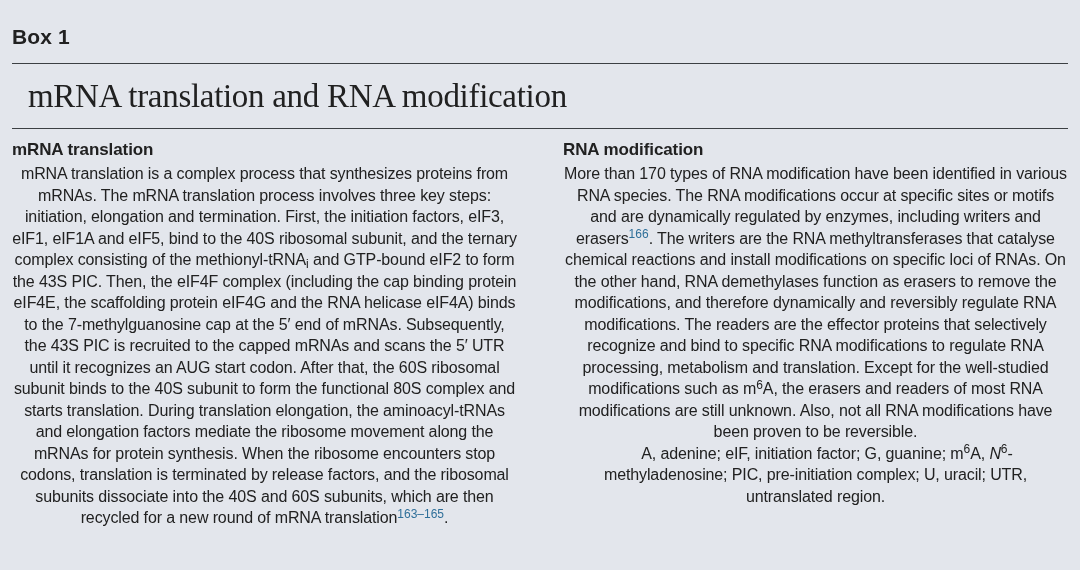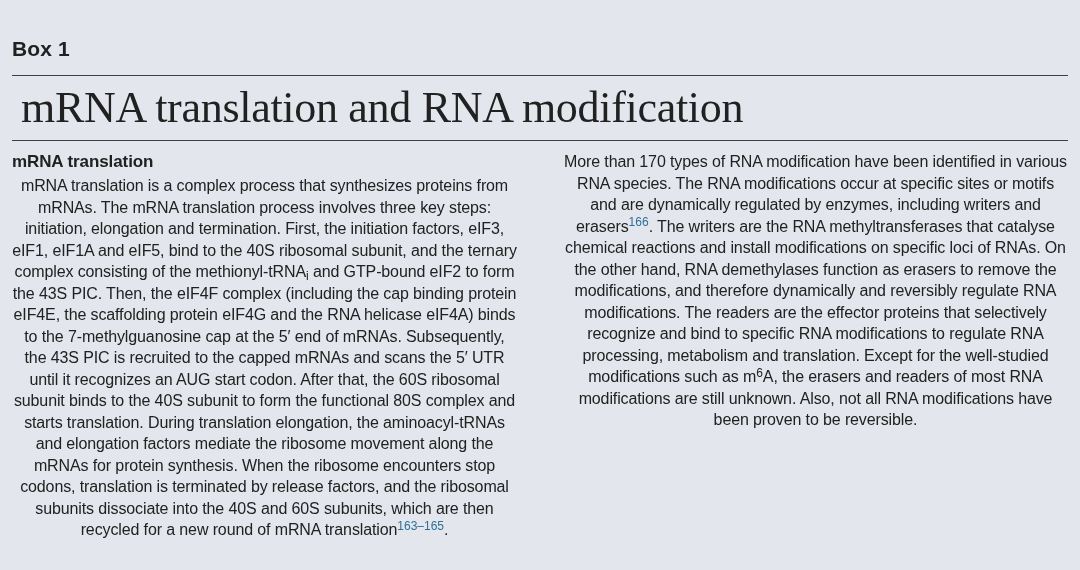--- a/index.html
+++ b/index.html
@@ -5,39 +5,39 @@
   * { box-sizing: border-box; }
   html, body { margin: 0; padding: 0; }
   body {
     width: 1080px;
     height: 570px;
     background: var(--background, #e3e6ec);
     color: var(--text, #212121);
     font-family: "Liberation Sans", sans-serif;
     overflow: hidden;
   }
-  .box { padding: 36px 12px 0 12px; }
+  .box { padding: 24px 12px 0 12px; }
   .box-label {
     font-size: 21px;
     font-weight: bold;
     letter-spacing: 0.1px;
     line-height: 26px;
   }
   .rule {
     border: 0;
     margin: 0;
     border-top: 1.5px solid var(--rule, #3c4043);
   }
   .rule-top { margin-top: 13px; }
   .box-title {
     font-family: "Liberation Serif", serif;
     font-weight: 400;
-    font-size: 44px;
+    font-size: 33px;
     letter-spacing: -0.3px;
-    margin: 13px 0 13px 9px;
+    margin: 13px 0 13px 16px;
     line-height: 38px;
   }
   .rule-title { border-top-width: 1px; }
   .columns {
     display: flex;
     gap: 46px;
     margin-top: 10px;
   }
   .col { flex: 1; min-width: 0; }
   .col-heading {
@@ -76,18 +76,20 @@
   <h1 class="box-title">mRNA translation and RNA modification</h1>
   <hr class="rule rule-title">
   <div class="columns">
     <section class="col">
       <h2 class="col-heading">mRNA translation</h2>
       <div>
           <p><span>mRNA translation is a complex process that synthesizes proteins from mRNAs. The mRNA translation process involves three key steps: initiation, elongation and termination. First, the initiation factors, eIF3, eIF1, eIF1A and eIF5, bind to the 40S ribosomal subunit, and the ternary complex consisting of the methionyl-tRNA</span><sub>i</sub><span> and GTP-bound eIF2 to form the 43S PIC. Then, the eIF4F complex (including the cap binding protein eIF4E, the scaffolding protein eIF4G and the RNA helicase eIF4A) binds to the 7-methylguanosine cap at the 5′ end of mRNAs. Subsequently, the 43S PIC is recruited to the capped mRNAs and scans the 5′ UTR until it recognizes an AUG start codon. After that, the 60S ribosomal subunit binds to the 40S subunit to form the functional 80S complex and starts translation. During translation elongation, the aminoacyl-tRNAs and elongation factors mediate the ribosome movement along the mRNAs for protein synthesis. When the ribosome encounters stop codons, translation is terminated by release factors, and the ribosomal subunits dissociate into the 40S and 60S subunits, which are then recycled for a new round of mRNA translation</span><sup class="cite">163–165</sup><span>.</span></p>
         </div>
     </section>
     <section class="col">
+      <h2 class="col-heading">RNA modification</h2>
       <div>
           <p><span>More than 170 types of RNA modification have been identified in various RNA species. The RNA modifications occur at specific sites or motifs and are dynamically regulated by enzymes, including writers and erasers</span><sup class="cite">166</sup><span>. The writers are the RNA methyltransferases that catalyse chemical reactions and install modifications on specific loci of RNAs. On the other hand, RNA demethylases function as erasers to remove the modifications, and therefore dynamically and reversibly regulate RNA modifications. The readers are the effector proteins that selectively recognize and bind to specific RNA modifications to regulate RNA processing, metabolism and translation. Except for the well-studied modifications such as m</span><sup>6</sup><span>A, the erasers and readers of most RNA modifications are still unknown. Also, not all RNA modifications have been proven to be reversible.</span></p>
+          <p class="indent"><span>A, adenine; eIF, initiation factor; G, guanine; m</span><sup>6</sup><span>A, </span><span class="it">N</span><sup>6</sup><span>-methyladenosine; PIC, pre-initiation complex; U, uracil; UTR, untranslated region.</span></p>
         </div>
     </section>
   </div>
 </div>
 
 </body></html>

